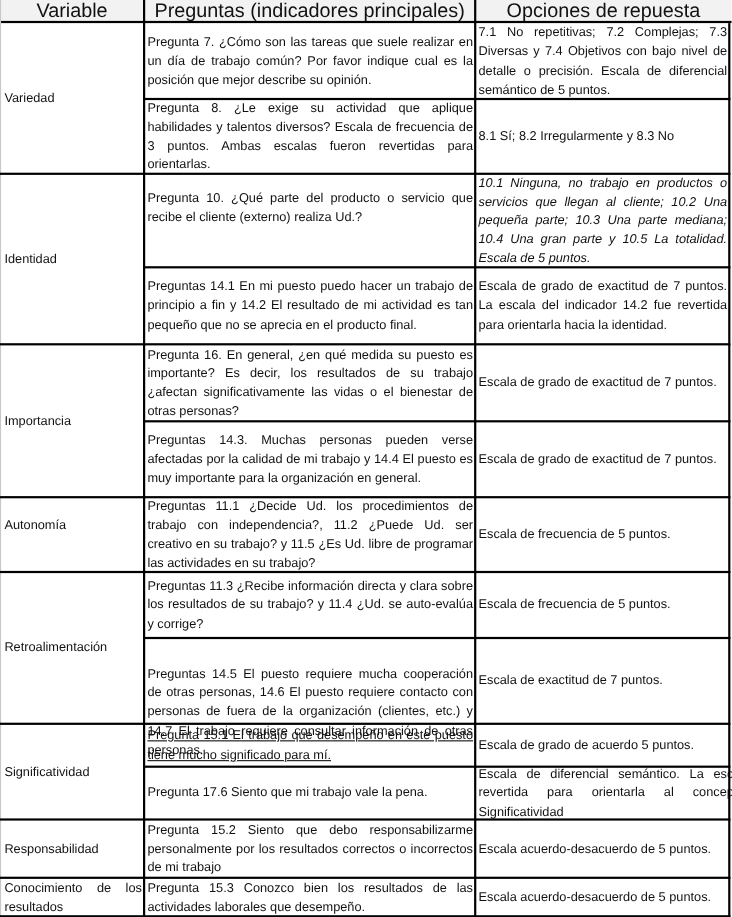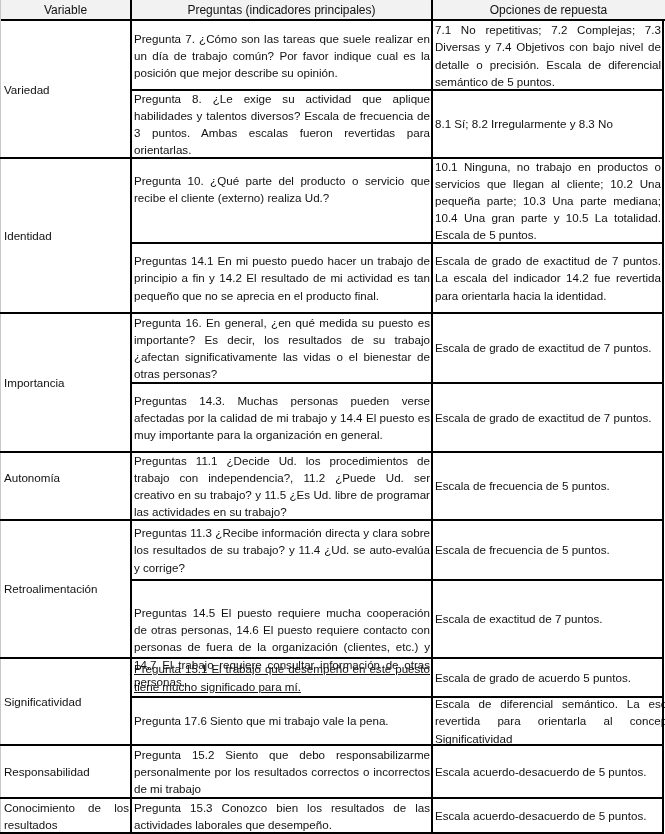--- a/index.html
+++ b/index.html
@@ -1,18 +1,18 @@
 <!DOCTYPE html>
 <html><head>
 <meta charset="utf-8">
 <style>
   html, body { margin:0; padding:0; background:#ffffff; }
   body { width:665px; height:834px; overflow:hidden; font-family:"Liberation Sans", sans-serif; color:#111; }
   .tbl { position:absolute; left:0; top:0; width:665px; height:834px; }
-  .hdr { position:absolute; top:0; height:21px; background:#f2f2f2; font-size:12px; display:flex; align-items:center; justify-content:center; box-sizing:border-box; border-bottom:2px solid #000; }
+  .hdr { position:absolute; top:0; height:21px; background:#f2f2f2; font-size:18px; display:flex; align-items:center; justify-content:center; box-sizing:border-box; border-bottom:2px solid #000; }
   .cell { position:absolute; box-sizing:border-box; font-size:11.6px; line-height:17.2px; padding:0 2px 0 3px; display:flex; align-items:center; }
   .cell span { display:block; width:100%; }
   .j { text-align:justify; text-align-last:left; }
   .var { padding-left:4px; }
   .vline { position:absolute; background:#000; }
   .hline { position:absolute; background:#000; height:2px; }
   .thin { background:#c8c8c8; }
 </style>
 </head>
 <body>
@@ -87,21 +87,21 @@
   <div class="cell" style="left:131px;top:798px;width:301px;height:36px;">
       <span class="j">Pregunta 15.3 Conozco bien los resultados de las actividades laborales que desempeño.</span>
     </div>
 
   <div class="cell" style="left:432px;top:21px;width:231px;height:69px;">
       <span class="j">7.1 No repetitivas; 7.2 Complejas; 7.3 Diversas y 7.4 Objetivos con bajo nivel de detalle o precisión. Escala de diferencial semántico de 5 puntos.</span>
     </div>
   <div class="cell" style="left:432px;top:90px;width:231px;height:68px;">
       <span>8.1 Sí; 8.2 Irregularmente y  8.3 No</span>
     </div>
-  <div class="cell" style="left:432px;top:158px;width:231px;height:85px;">
+  <div class="cell" style="left:432px;top:158px;width:231px;height:85px;font-style:italic;">
       <span class="j">10.1 Ninguna, no trabajo en productos o servicios que llegan al cliente; 10.2 Una pequeña parte; 10.3 Una parte mediana; 10.4 Una gran parte y 10.5 La totalidad. Escala de 5 puntos.</span>
     </div>
   <div class="cell" style="left:432px;top:243px;width:231px;height:70px;">
       <span class="j">Escala de grado de exactitud de 7 puntos. La escala del indicador 14.2 fue revertida para orientarla hacia la identidad.</span>
     </div>
   <div class="cell" style="left:432px;top:313px;width:231px;height:70px;">
       <span>Escala de grado de exactitud de 7 puntos.</span>
     </div>
   <div class="cell" style="left:432px;top:383px;width:231px;height:69px;">
       <span>Escala de grado de exactitud de 7 puntos.</span>

